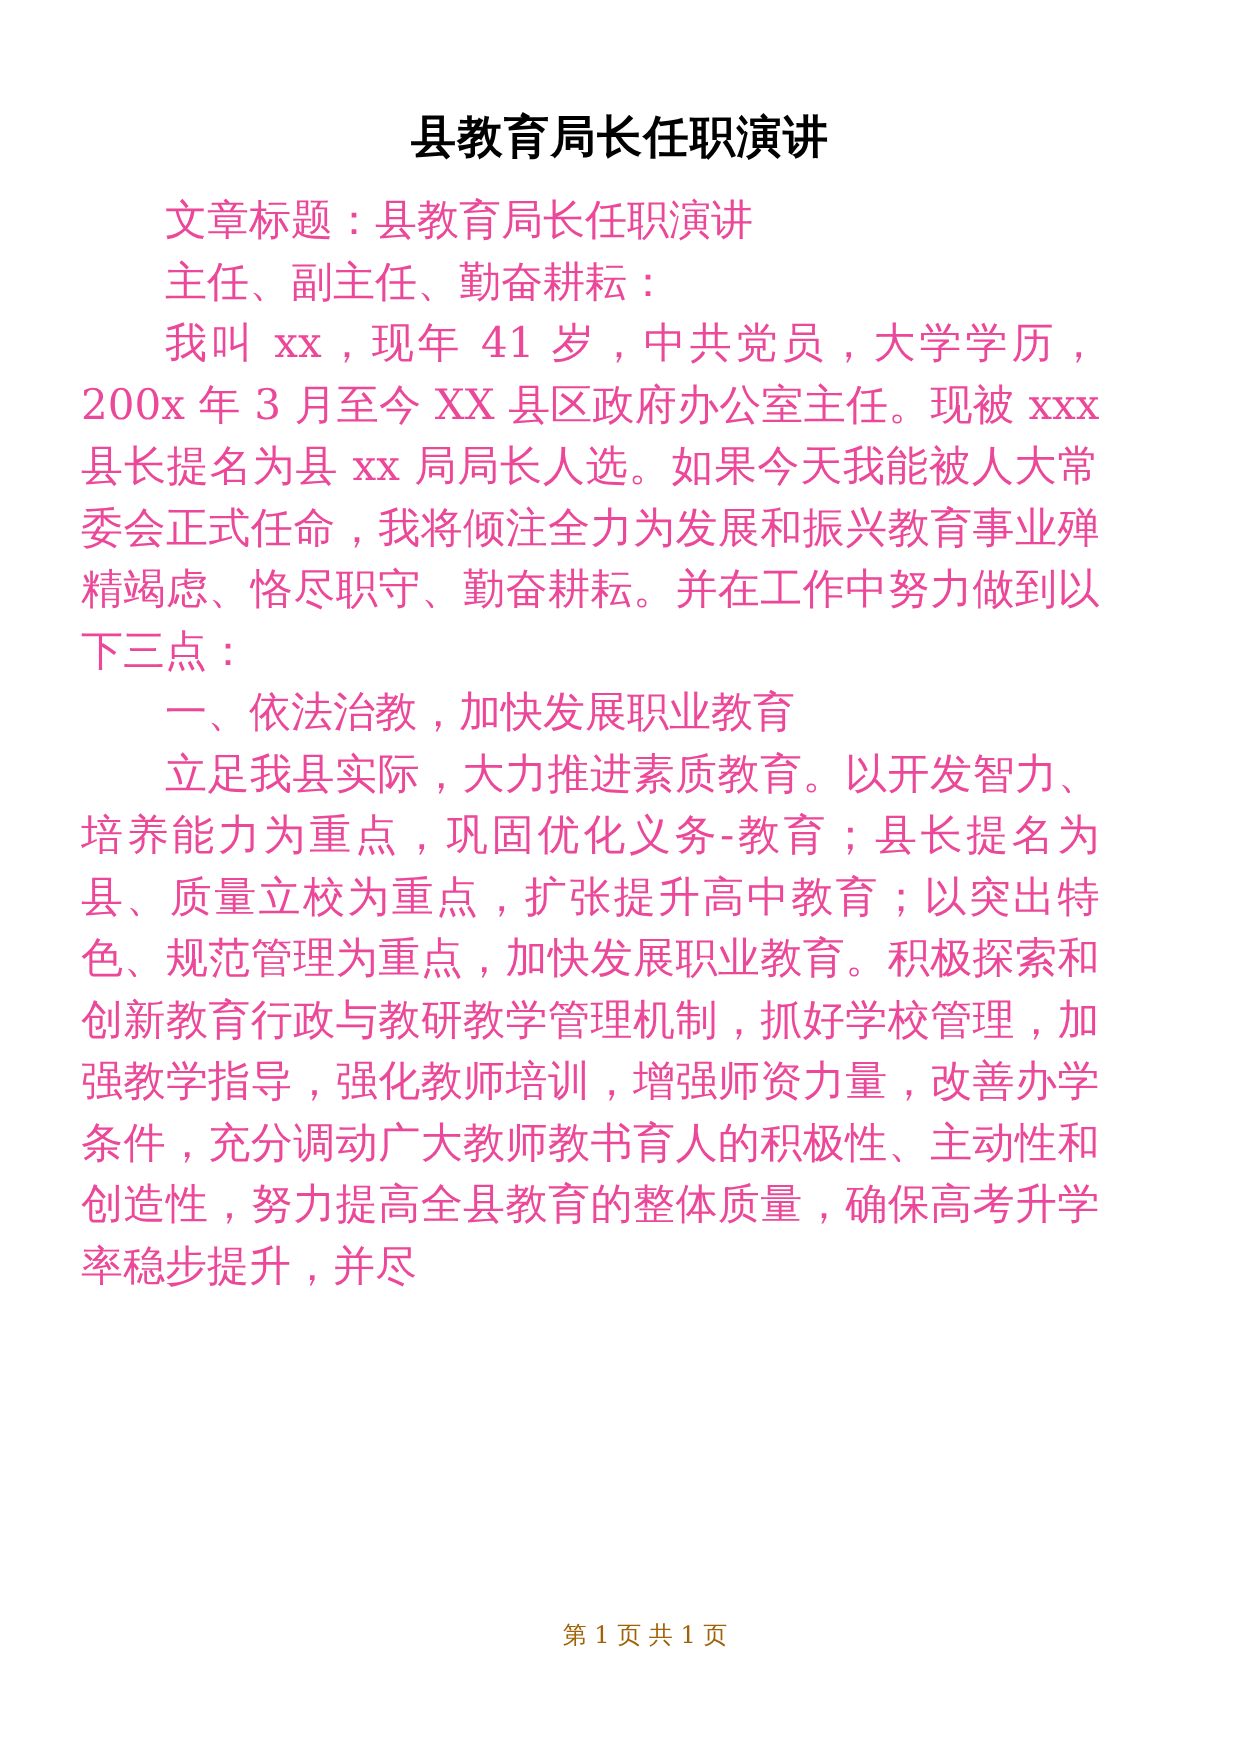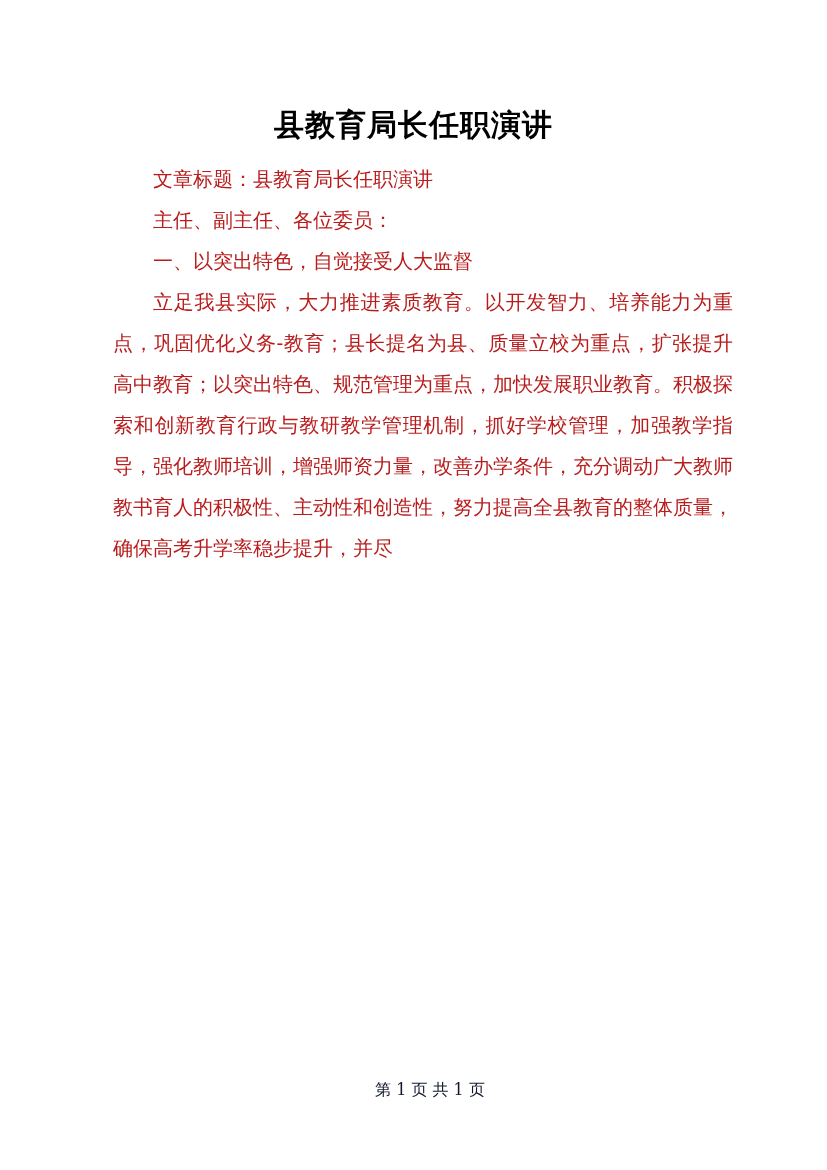--- a/index.html
+++ b/index.html
@@ -13,59 +13,60 @@
       height: 1170px;
       margin: 0 auto;
       background: #ffffff;
       color: #000000;
       font-family: "DejaVu Serif", "Liberation Serif", serif;
       overflow: hidden;
       box-sizing: border-box;
     }
     .doc-title {
       margin: 0;
-      padding-top: 105px;
+      padding-top: 72px;
       text-align: center;
       font-size: 30px;
       line-height: 40px;
       font-weight: bold;
       letter-spacing: 1px;
       color: #000000;
     }
     .doc-body {
-      margin: 14px 94px 0 113px;
-      font-size: 20px;
+      margin: 14px 94px 0 54px;
+      font-size: 28px;
       line-height: 41px;
       text-align: justify;
       text-justify: inter-character;
-      color: #b91c1c;
+      color: #ec4899;
     }
     .doc-body p {
       margin: 0;
       padding: 0;
       text-indent: 2em;
     }
     .doc-footer {
       position: absolute;
       left: 113px;
       right: 80px;
       bottom: 70px;
       text-align: center;
       font-size: 16px;
       line-height: 20px;
-      color: #0f172a;
+      color: #a16207;
     }
   </style>
 </head>
 <body>
 
 <div class="page">
   <h1 class="doc-title">县教育局长任职演讲</h1>
 
   <div class="doc-body">
       <p>文章标题：县教育局长任职演讲</p>
-      <p>主任、副主任、各位委员：</p>
-      <p>一、以突出特色，自觉接受人大监督</p>
+      <p>主任、副主任、勤奋耕耘：</p>
+      <p>我叫 xx，现年 41 岁，中共党员，大学学历，200x 年 3 月至今 XX 县区政府办公室主任。现被 xxx 县长提名为县 xx 局局长人选。如果今天我能被人大常委会正式任命，我将倾注全力为发展和振兴教育事业殚精竭虑、恪尽职守、勤奋耕耘。并在工作中努力做到以下三点：</p>
+      <p>一、依法治教，加快发展职业教育</p>
       <p>立足我县实际，大力推进素质教育。以开发智力、培养能力为重点，巩固优化义务-教育；县长提名为县、质量立校为重点，扩张提升高中教育；以突出特色、规范管理为重点，加快发展职业教育。积极探索和创新教育行政与教研教学管理机制，抓好学校管理，加强教学指导，强化教师培训，增强师资力量，改善办学条件，充分调动广大教师教书育人的积极性、主动性和创造性，努力提高全县教育的整体质量，确保高考升学率稳步提升，并尽</p>
     </div>
 
   <div class="doc-footer">第 1 页 共 1 页</div>
 </div>
 
 </body></html>

